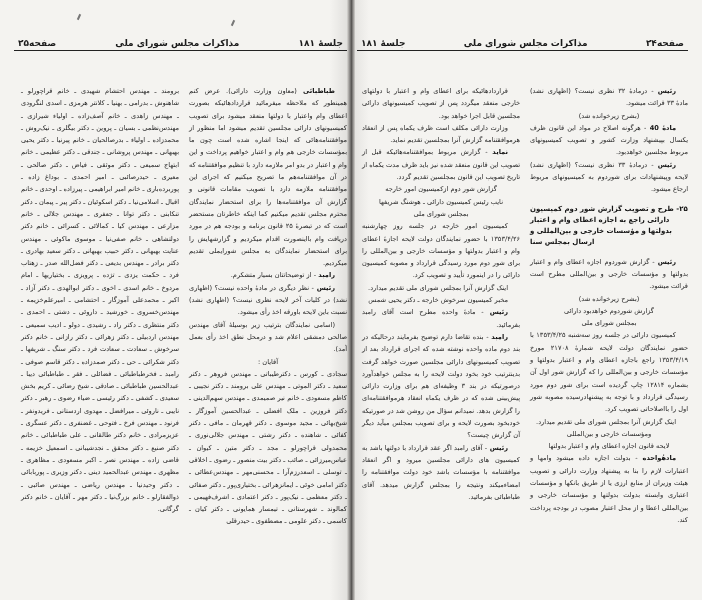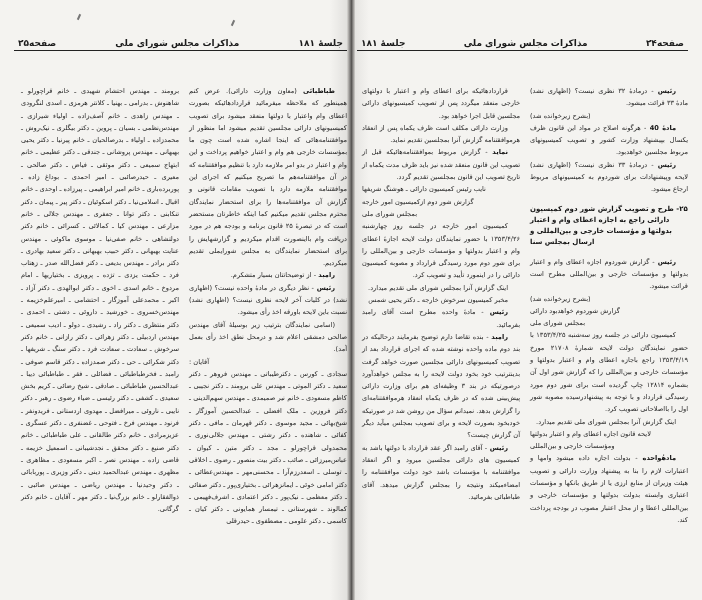--- a/index.html
+++ b/index.html
@@ -33,21 +33,21 @@
     font-weight: bold; font-size: 9px;
   }
   .columns { display: flex; direction: rtl; gap: 10px; margin-top: 6px; }
   .col {
     width: 158px; direction: rtl; text-align: justify; font-size: 6.6px; line-height: 12.3px;
     color: #262626;
     margin-top: 28px;
   }
   .col p { margin: 0; }
   .col .indent { text-indent: 12px; }
-  .col .center { text-align: left; }
+  .col .center { text-align: center; }
   .col .spacer { height: 8px; }
   .col b { font-weight: bold; color: #111; }
   .col .section-title { font-weight: bold; text-align: left; font-size: 7px; line-height: 11px; color: #111; }
   .stray-mark { position: absolute; width: 2px; height: 6px; background: #777; transform: rotate(25deg); }
 </style>
 </head>
 <body>
 
 <div class="spread">
 
@@ -86,30 +86,30 @@
           <p class="indent"><b>رئیس </b><span>- درمادهٔ ۳۳ نظری نیست؟ (اظهاری نشد) لایحه وپیشنهادات برای شوردوم به کمیسیونهای مربوط ارجاع میشود.</span></p>
           <div class="spacer"></div>
           <p class="section-title">۲۵- طرح و تصویب گزارش شور دوم کمیسیون دارائی راجع به اجازه اعطای وام و اعتبار بدولتها و مؤسسات خارجی و بین‌المللی و ارسال بمجلس سنا</p>
           <div class="spacer"></div>
           <p class="indent"><b>رئیس </b><span>- گزارش شوردوم اجازه اعطای وام و اعتبار بدولتها و مؤسسات خارجی و بین‌المللی مطرح است قرائت میشود.</span></p>
           <p class="center">(بشرح زیرخوانده شد)</p>
           <p class="center">گزارش شوردوم خواهدبود دارائی</p>
           <p class="center">بمجلس شورای ملی</p>
           <p class="indent"><span>کمیسیون دارائی در جلسه روز سه‌شنبه ۱۳۵۳/۴/۲۵ با حضور نمایندگان دولت لایحه شمارهٔ ۲۱۷۰۸ مورخ ۱۳۵۳/۴/۱۹ راجع باجازه اعطای وام و اعتبار بدولتها و مؤسسات خارجی و بین‌المللی را که گزارش شور اول آن بشماره ۱۲۸۱۴ چاپ گردیده است برای شور دوم مورد رسیدگی قرارداد و با توجه به پیشنهادرسیده مصوبه شور اول را بااصلاحاتی تصویب کرد.</span></p>
           <p class="indent"><span>اینک گزارش آنرا بمجلس شورای ملی تقدیم میدارد.</span></p>
+          <p class="center">ومؤسسات خارجی و بین‌المللی</p>
           <p class="center">لایحه قانون اجازه اعطای وام و اعتبار بدولتها</p>
-          <p class="center">ومؤسسات خارجی و بین‌المللی</p>
           <p class="indent"><b>مادهٔواحده </b><span>- بدولت اجازه داده میشود وامها و اعتبارات لازم را بنا به پیشنهاد وزارت دارائی و تصویب هیئت وزیران از منابع ارزی یا از طریق بانکها و مؤسسات اعتباری وابسته بدولت بدولتها و مؤسسات خارجی و بین‌المللی اعطا و از محل اعتبار مصوب در بودجه پرداخت کند.</span></p>
         </div>
       <div class="col" id="rp-lc">
           <p class="indent"><span>قراردادهائیکه برای اعطای وام و اعتبار با دولتهای خارجی منعقد میگردد پس از تصویب کمیسیونهای دارائی مجلسین قابل اجرا خواهد بود.</span></p>
           <p class="indent"><span>وزارت دارائی مکلف است ظرف یکماه پس از انعقاد هرموافقتنامه گزارش آنرا بمجلسین تقدیم نماید.</span></p>
           <p class="indent"><b>نماید </b><span>- گزارش مربوط بموافقتنامه‌هائیکه قبل از تصویب این قانون منعقد شده نیز باید ظرف مدت یکماه از تاریخ تصویب این قانون بمجلسین تقدیم گردد.</span></p>
+          <p class="center">گزارش شور دوم ازکمیسیون امور خارجه</p>
           <p class="center">نایب رئیس کمیسیون دارائی ـ هوشنگ شریفها</p>
-          <p class="center">گزارش شور دوم ازکمیسیون امور خارجه</p>
           <p class="center">بمجلس شورای ملی</p>
           <p class="indent"><span>کمیسیون امور خارجه در جلسه روز چهارشنبه ۱۳۵۳/۴/۲۶ با حضور نمایندگان دولت لایحه اجازهٔ اعطای وام و اعتبار بدولتها و مؤسسات خارجی و بین‌المللی را برای شور دوم مورد رسیدگی قرارداد و مصوبه کمیسیون دارائی را در اینمورد تأیید و تصویب کرد.</span></p>
           <p class="indent"><span>اینک گزارش آنرا بمجلس شورای ملی تقدیم میدارد.</span></p>
           <p class="indent"><span>مخبر کمیسیون سرخوش خارجه ـ دکتر یحیی شمس</span></p>
           <p class="indent"><b>رئیس </b><span>- مادهٔ واحده مطرح است آقای رامبد بفرمائید.</span></p>
           <p class="indent"><b>رامبد </b><span>- بنده تقاضا دارم توضیح بفرمایند درحالیکه در بند دوم ماده واحده نوشته شده که اجرای قرارداد بعد از تصویب کمیسیونهای دارائی مجلسین صورت خواهد گرفت بدینترتیب خود بخود دولت لایحه را به مجلس خواهدآورد درصورتیکه در بند ۳ وظیفه‌ای هم برای وزارت دارائی پیش‌بینی شده که در ظرف یکماه انعقاد هرموافقتنامه‌ای را گزارش بدهد. نمیدانم سؤال من روشن شد در صورتیکه خودبخود بصورت لایحه و برای تصویب بمجلس میآید دیگر آن گزارش چیست؟</span></p>
           <p class="indent"><b>رئیس </b><span>- آقای رامبد اگر عقد قرارداد با دولتها باشد به کمیسیون های دارائی مجلسین میرود و اگر انعقاد موافقتنامه با مؤسسات باشد خود دولت موافقتنامه را امضاءمیکند ونتیجه را بمجلس گزارش میدهد. آقای طباطبائی بفرمائید.</span></p>
         </div>
     </div>
   </div>

